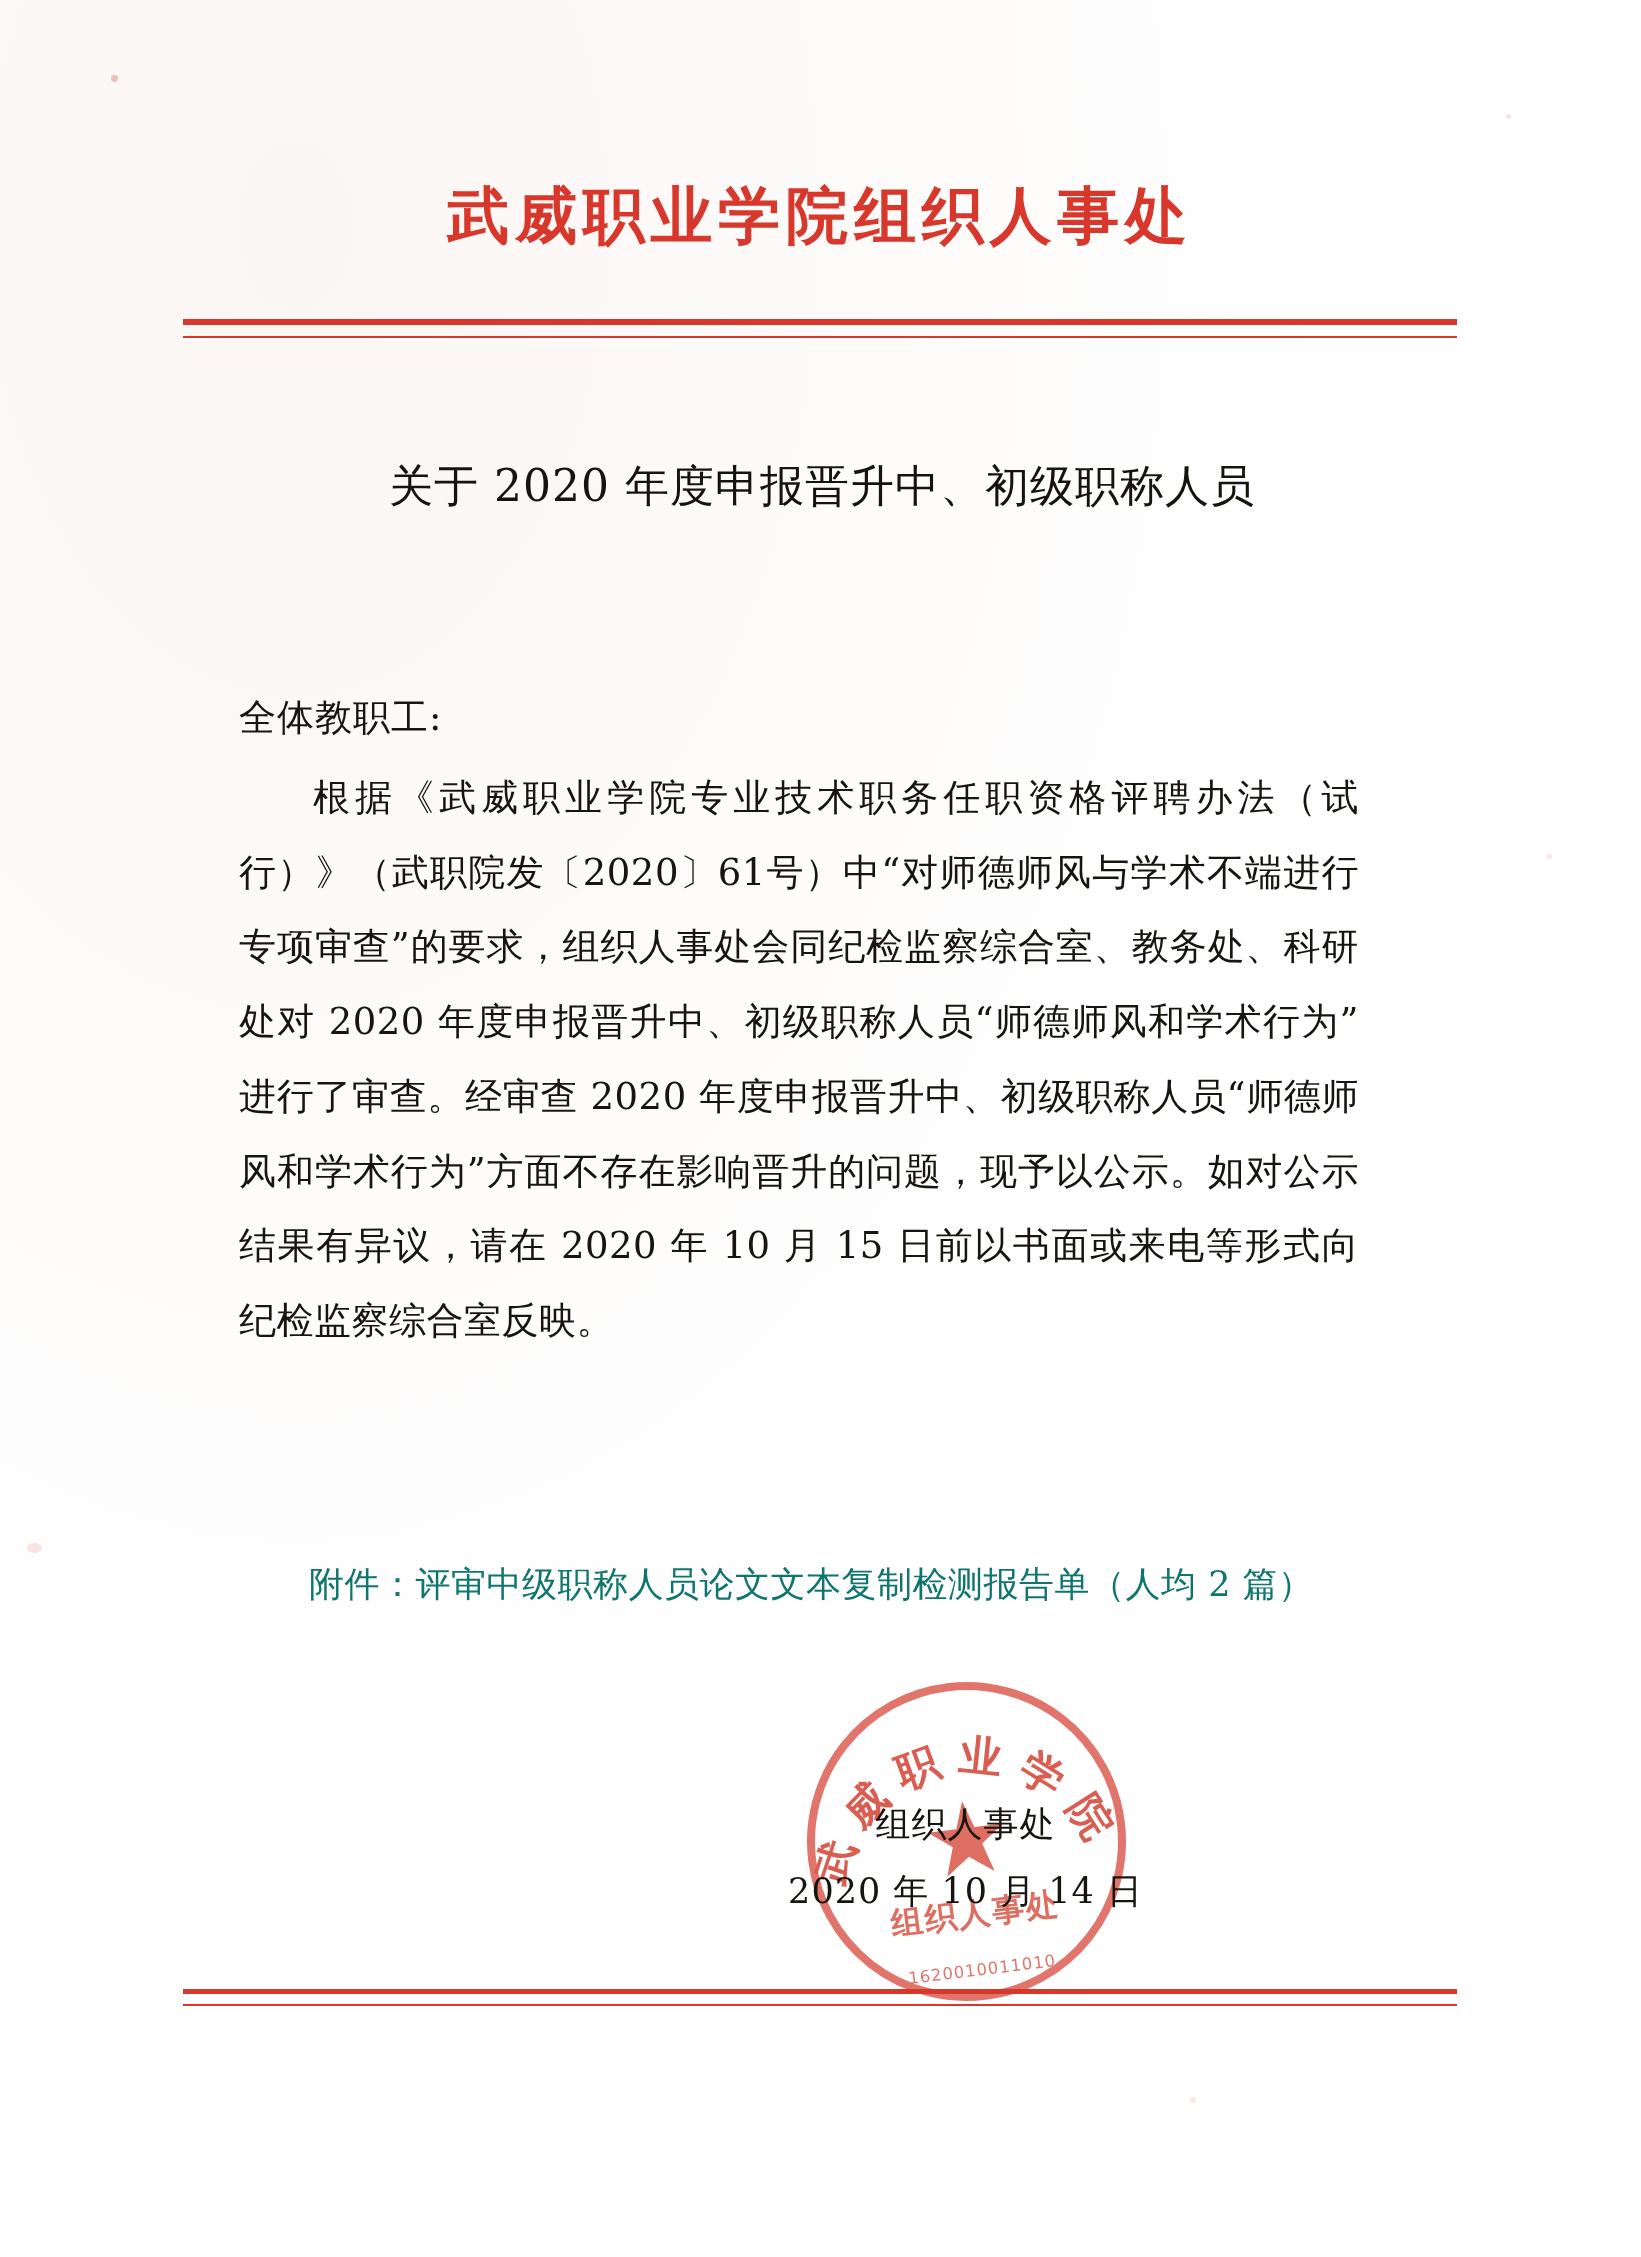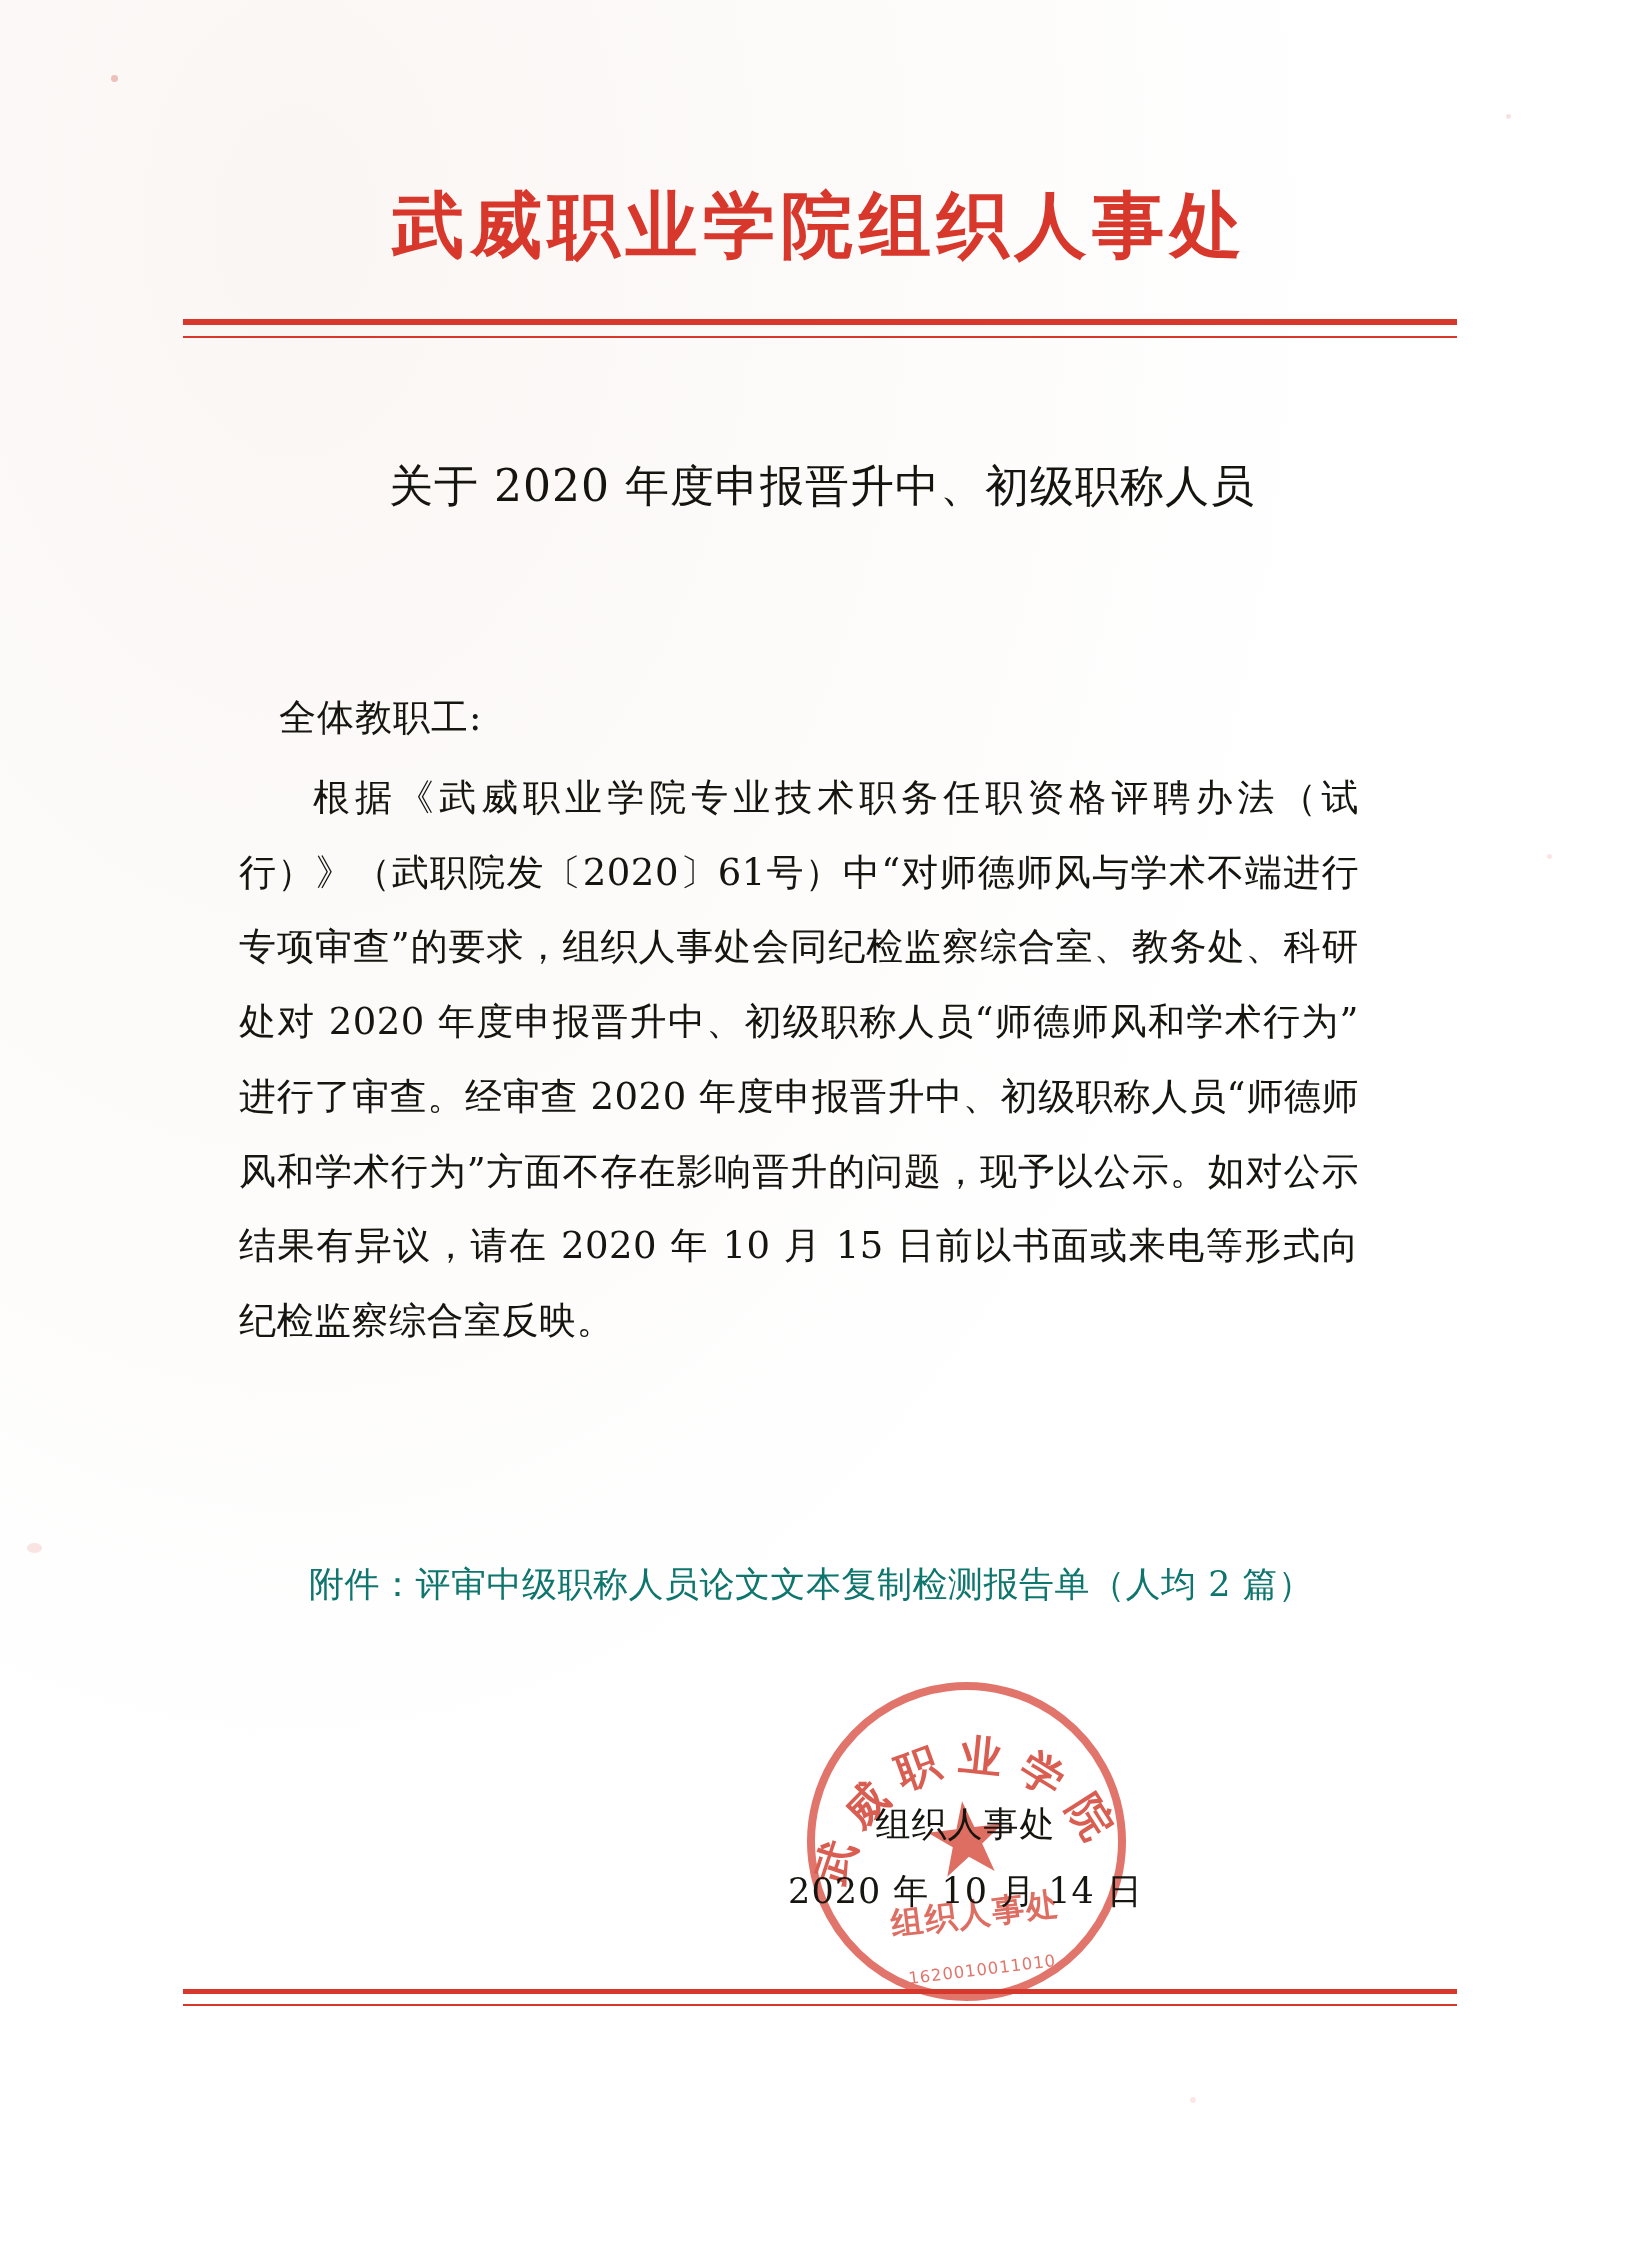--- a/index.html
+++ b/index.html
@@ -38,23 +38,23 @@
 
   
   .letterhead {
     position: absolute;
     left: 183px;
     top: 188px;
     width: 1274px;
     text-align: center;
   }
   .letterhead-title {
-    font-family: Liberation Serif, serif;
+    font-family: Liberation Mono, monospace;
     font-weight: 700;
-    font-size: 72px;
+    font-size: 62px;
     letter-spacing: 5.8px;
     color: #d8382c;
     line-height: 1.08;
     white-space: nowrap;
   }
   .rule-thick {
     position: absolute;
     left: 183px;
     width: 1274px;
     height: 5.8px;
@@ -86,21 +86,20 @@
 
   
   .salutation {
     position: absolute;
     left: 239px;
     top: 693px;
     font-size: 37px;
     color: #16150f;
     letter-spacing: 1px;
     font-family: "DejaVu Serif", "Liberation Serif", serif;
-    margin-left: 40px;
   }
   .body-text {
     position: absolute;
     left: 239px;
     top: 761px;
     width: 1120px;
     font-size: 37px;
     color: #16150f;
     line-height: 2.02;
     text-align: justify;

